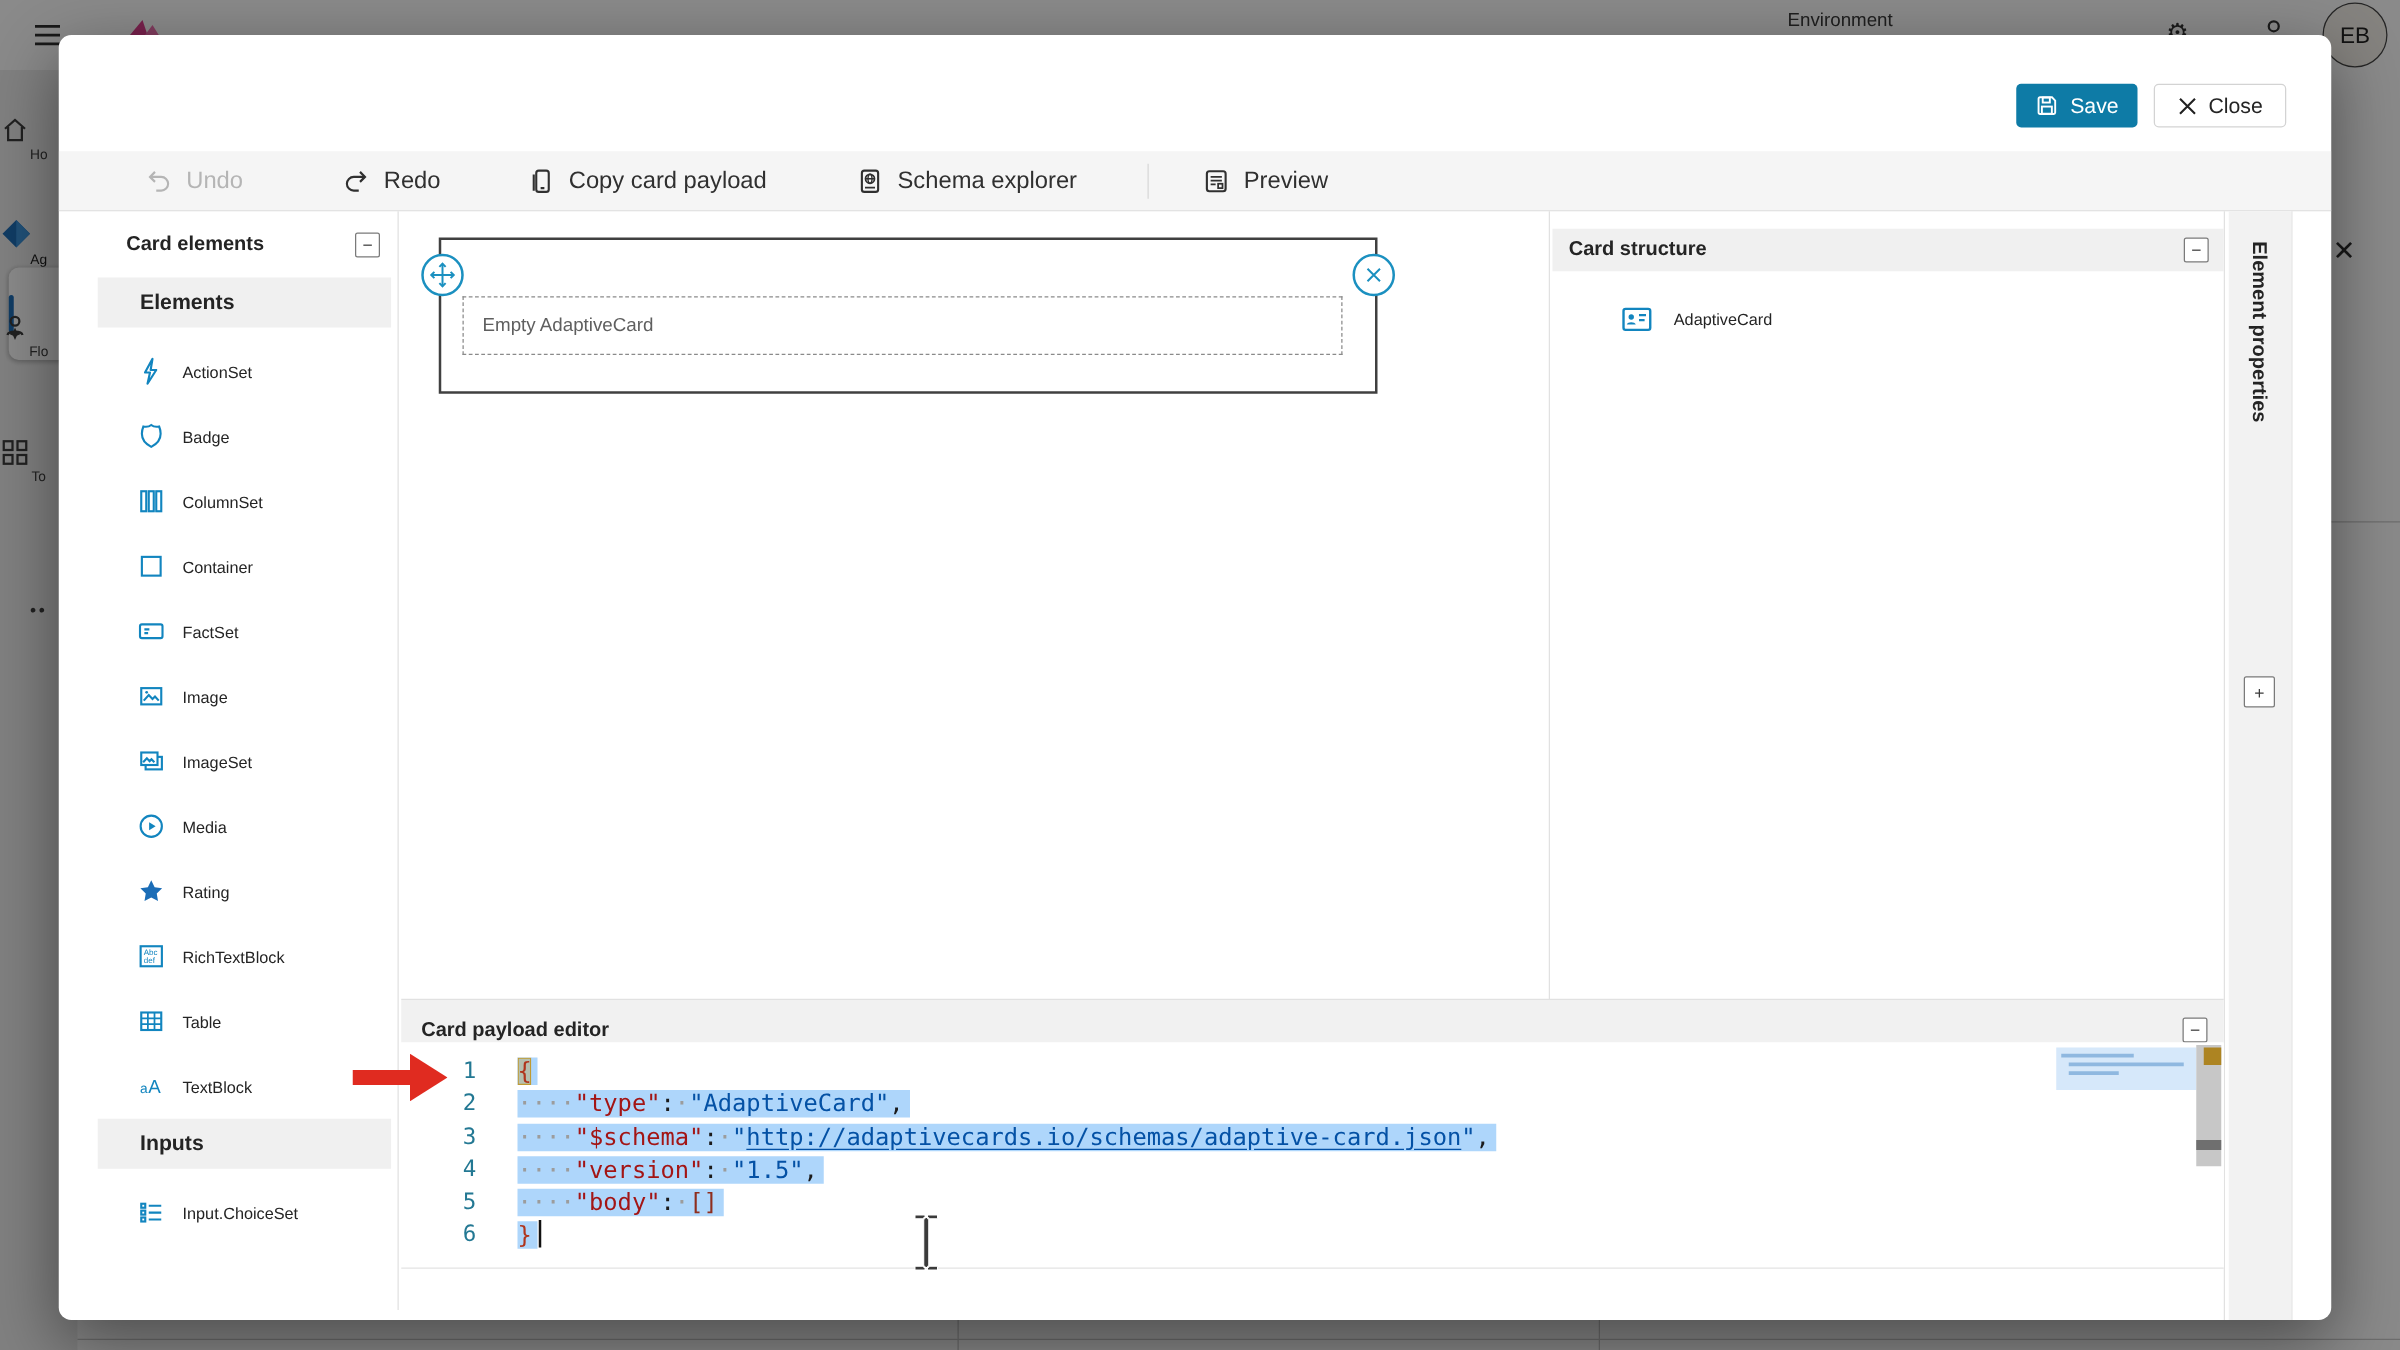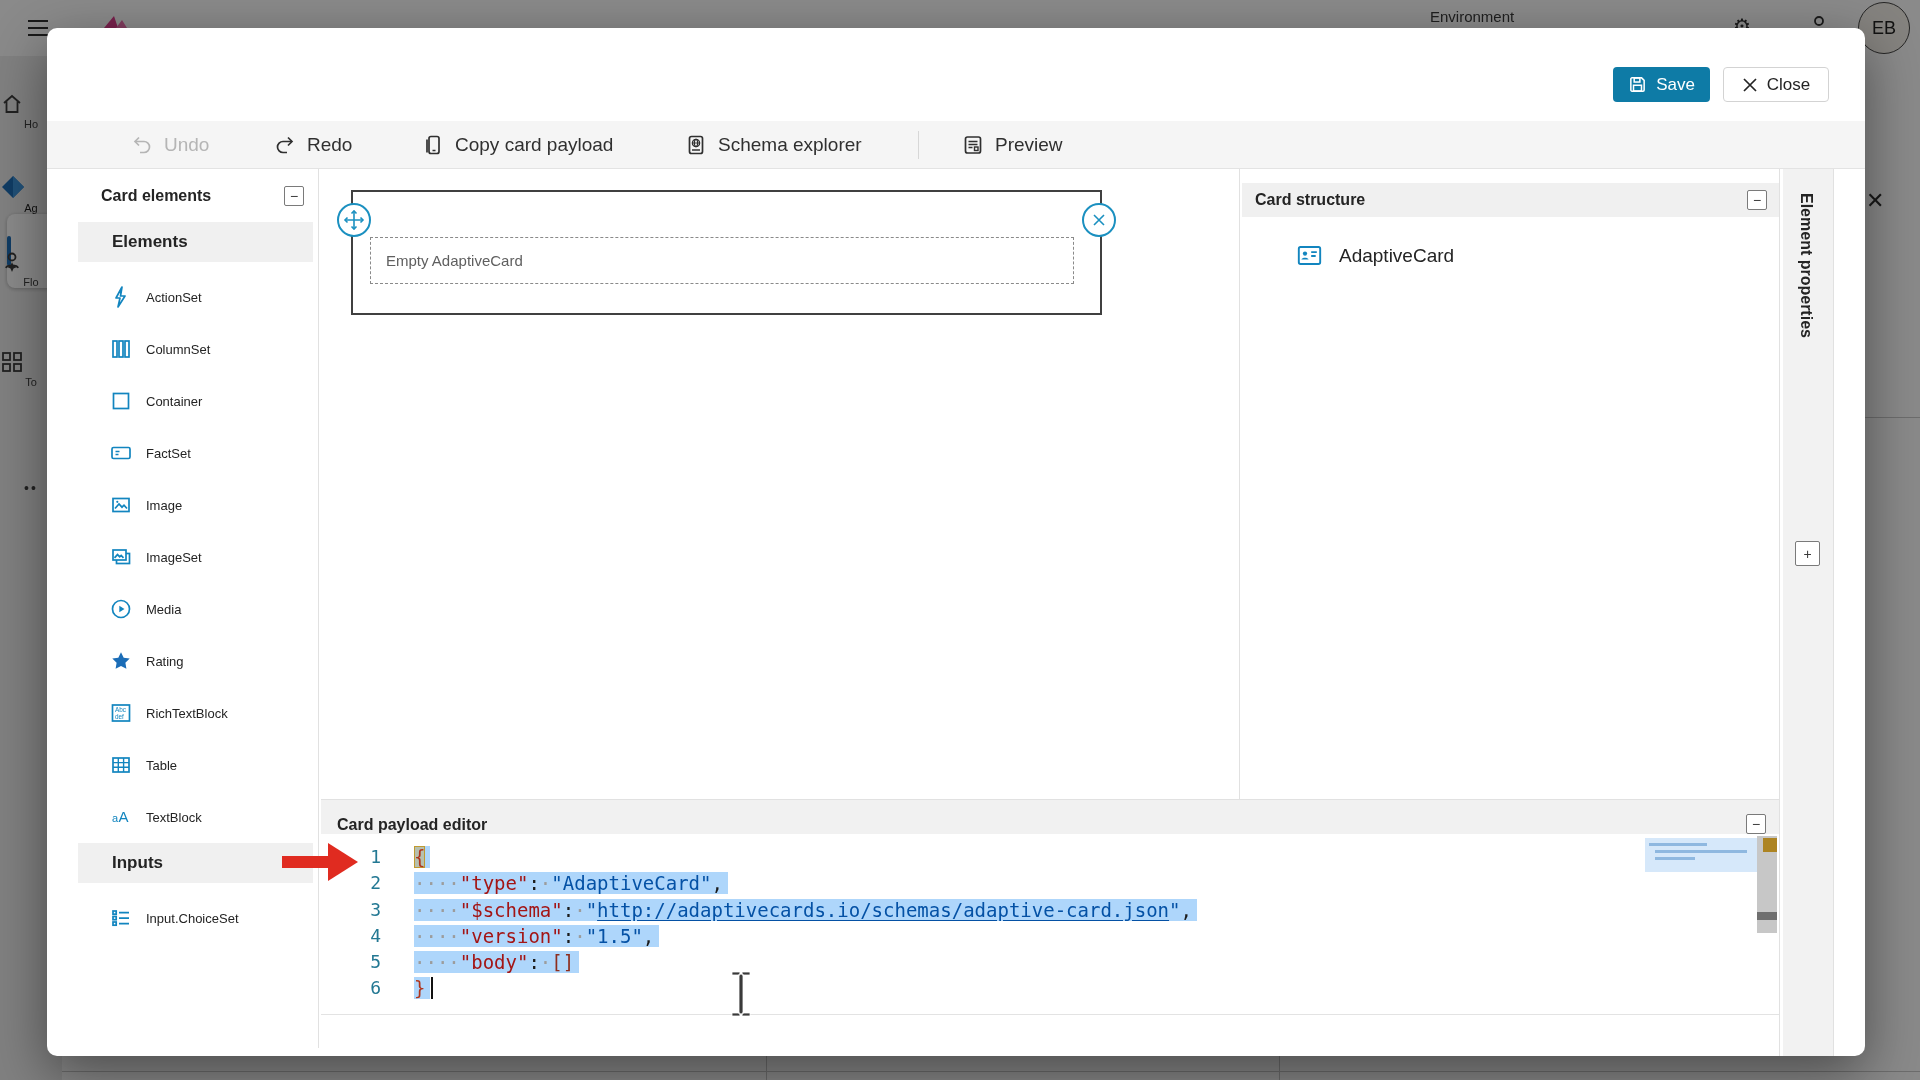--- a/index.html
+++ b/index.html
@@ -64,21 +64,21 @@
   .hcir.right{right:-16px;top:11px;}
   .empty-zone{position:absolute;left:17px;top:45px;width:704px;height:47px;border:1.5px dashed #8a8a8a;
               display:flex;align-items:center;padding-left:15px;font-size:15px;color:#5f5f5f;}
 
   
   .cs-head{position:absolute;left:1195px;top:155px;width:537px;height:34px;background:#f0f0f0;
            display:flex;align-items:center;padding-left:13px;}
   .cs-head .pt{font-size:16px;font-weight:700;flex:1;}
   .cs-head .minus-btn{margin-right:12px;}
   .tree-item{position:absolute;left:1249px;top:214px;display:flex;align-items:center;gap:16px;
-             font-size:19px;cursor:pointer;}
+             font-size:13px;cursor:pointer;}
 
   
   .ep-strip{position:absolute;left:1736px;top:141px;width:50px;height:887px;background:#f2f2f2;}
   .ep-label{position:absolute;left:14px;top:24px;writing-mode:vertical-rl;font-size:16px;font-weight:600;color:#242424;}
   .ep-strip .plus-btn{position:absolute;left:12px;top:372px;width:25px;height:25px;}
 
   
   .pe-head{position:absolute;left:274px;top:772px;width:1458px;height:34px;background:#f1f1f1;
            display:flex;align-items:flex-end;padding-left:16px;}
   .pe-head .pt{font-size:16px;font-weight:700;flex:1;}
@@ -204,21 +204,21 @@
     <div class="btn btn-close">
       <span>
         <svg width="16" height="16" viewBox="0 0 16 16">
             <path d="M2 2l12 12M14 2 2 14" stroke="#242424" stroke-width="1.7"></path>
           </svg>
       </span>
       <span>Close</span>
     </div>
 
     <div class="toolbar">
-      <div class="titem disabled" style="left:84px;">
+      <div class="titem disabled" style="left:69px;">
         <span>
           <svg width="22" height="22" viewBox="0 0 22 22">
               <path d="M8 3.5 4 7.5l4 4" fill="none" stroke="#b5b5b5" stroke-width="1.7"></path>
               <path d="M4.5 7.5h8.5a5.5 5.5 0 0 1 0 11H9" fill="none" stroke="#b5b5b5" stroke-width="1.7"></path>
             </svg>
         </span>
         <span>Undo</span>
       </div>
       <div class="titem" style="left:227px;">
         <span>
@@ -281,20 +281,28 @@
           <div class="sec-bar">
             <span>Elements</span>
           </div>
           <div class="el-item">
             <span class="eic">
               <svg width="24" height="24" viewBox="0 0 24 24">
                 <path d="M13 2 7 13h4l-2 9 7-11h-4.5z" fill="none" stroke="#1285bf" stroke-width="1.7" stroke-linejoin="round"></path>
               </svg>
             </span>
             <span class="elb">ActionSet</span>
+          </div>
+          <div class="el-item">
+            <span class="eic">
+              <svg width="24" height="24" viewBox="0 0 24 24">
+                <path d="M12 3c1.6 1.3 4 1.7 6.3 1.2.8 1.9 1.2 3.9 1.2 5.8 0 4.6-2.9 8.1-7.5 10.5C7.4 18.1 4.5 14.6 4.5 10c0-1.9.4-3.9 1.2-5.8C8 4.7 10.4 4.3 12 3z" fill="none" stroke="#1285bf" stroke-width="1.7"></path>
+              </svg>
+            </span>
+            <span class="elb">Badge</span>
           </div>
           <div class="el-item">
             <span class="eic">
               <svg width="24" height="24" viewBox="0 0 24 24">
                 <rect x="4" y="4" width="4" height="16" fill="none" stroke="#1285bf" stroke-width="1.7"></rect>
                 <rect x="10" y="4" width="4" height="16" fill="none" stroke="#1285bf" stroke-width="1.7"></rect>
                 <rect x="16" y="4" width="4" height="16" fill="none" stroke="#1285bf" stroke-width="1.7"></rect>
               </svg>
             </span>
             <span class="elb">ColumnSet</span>

